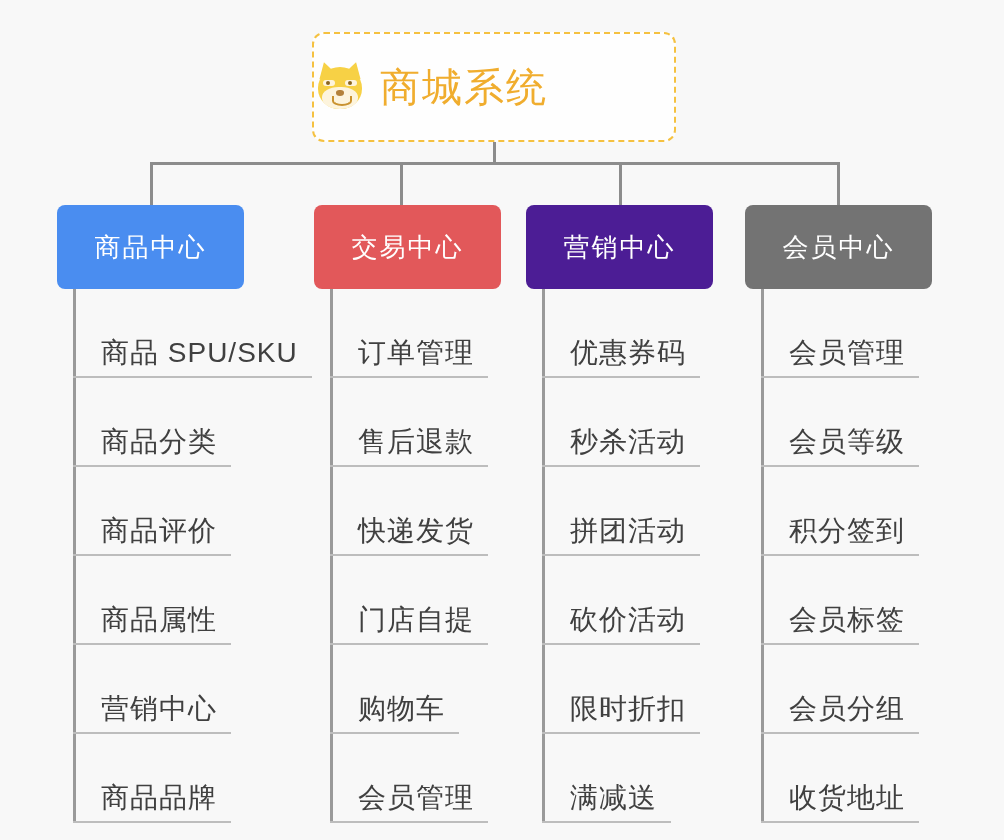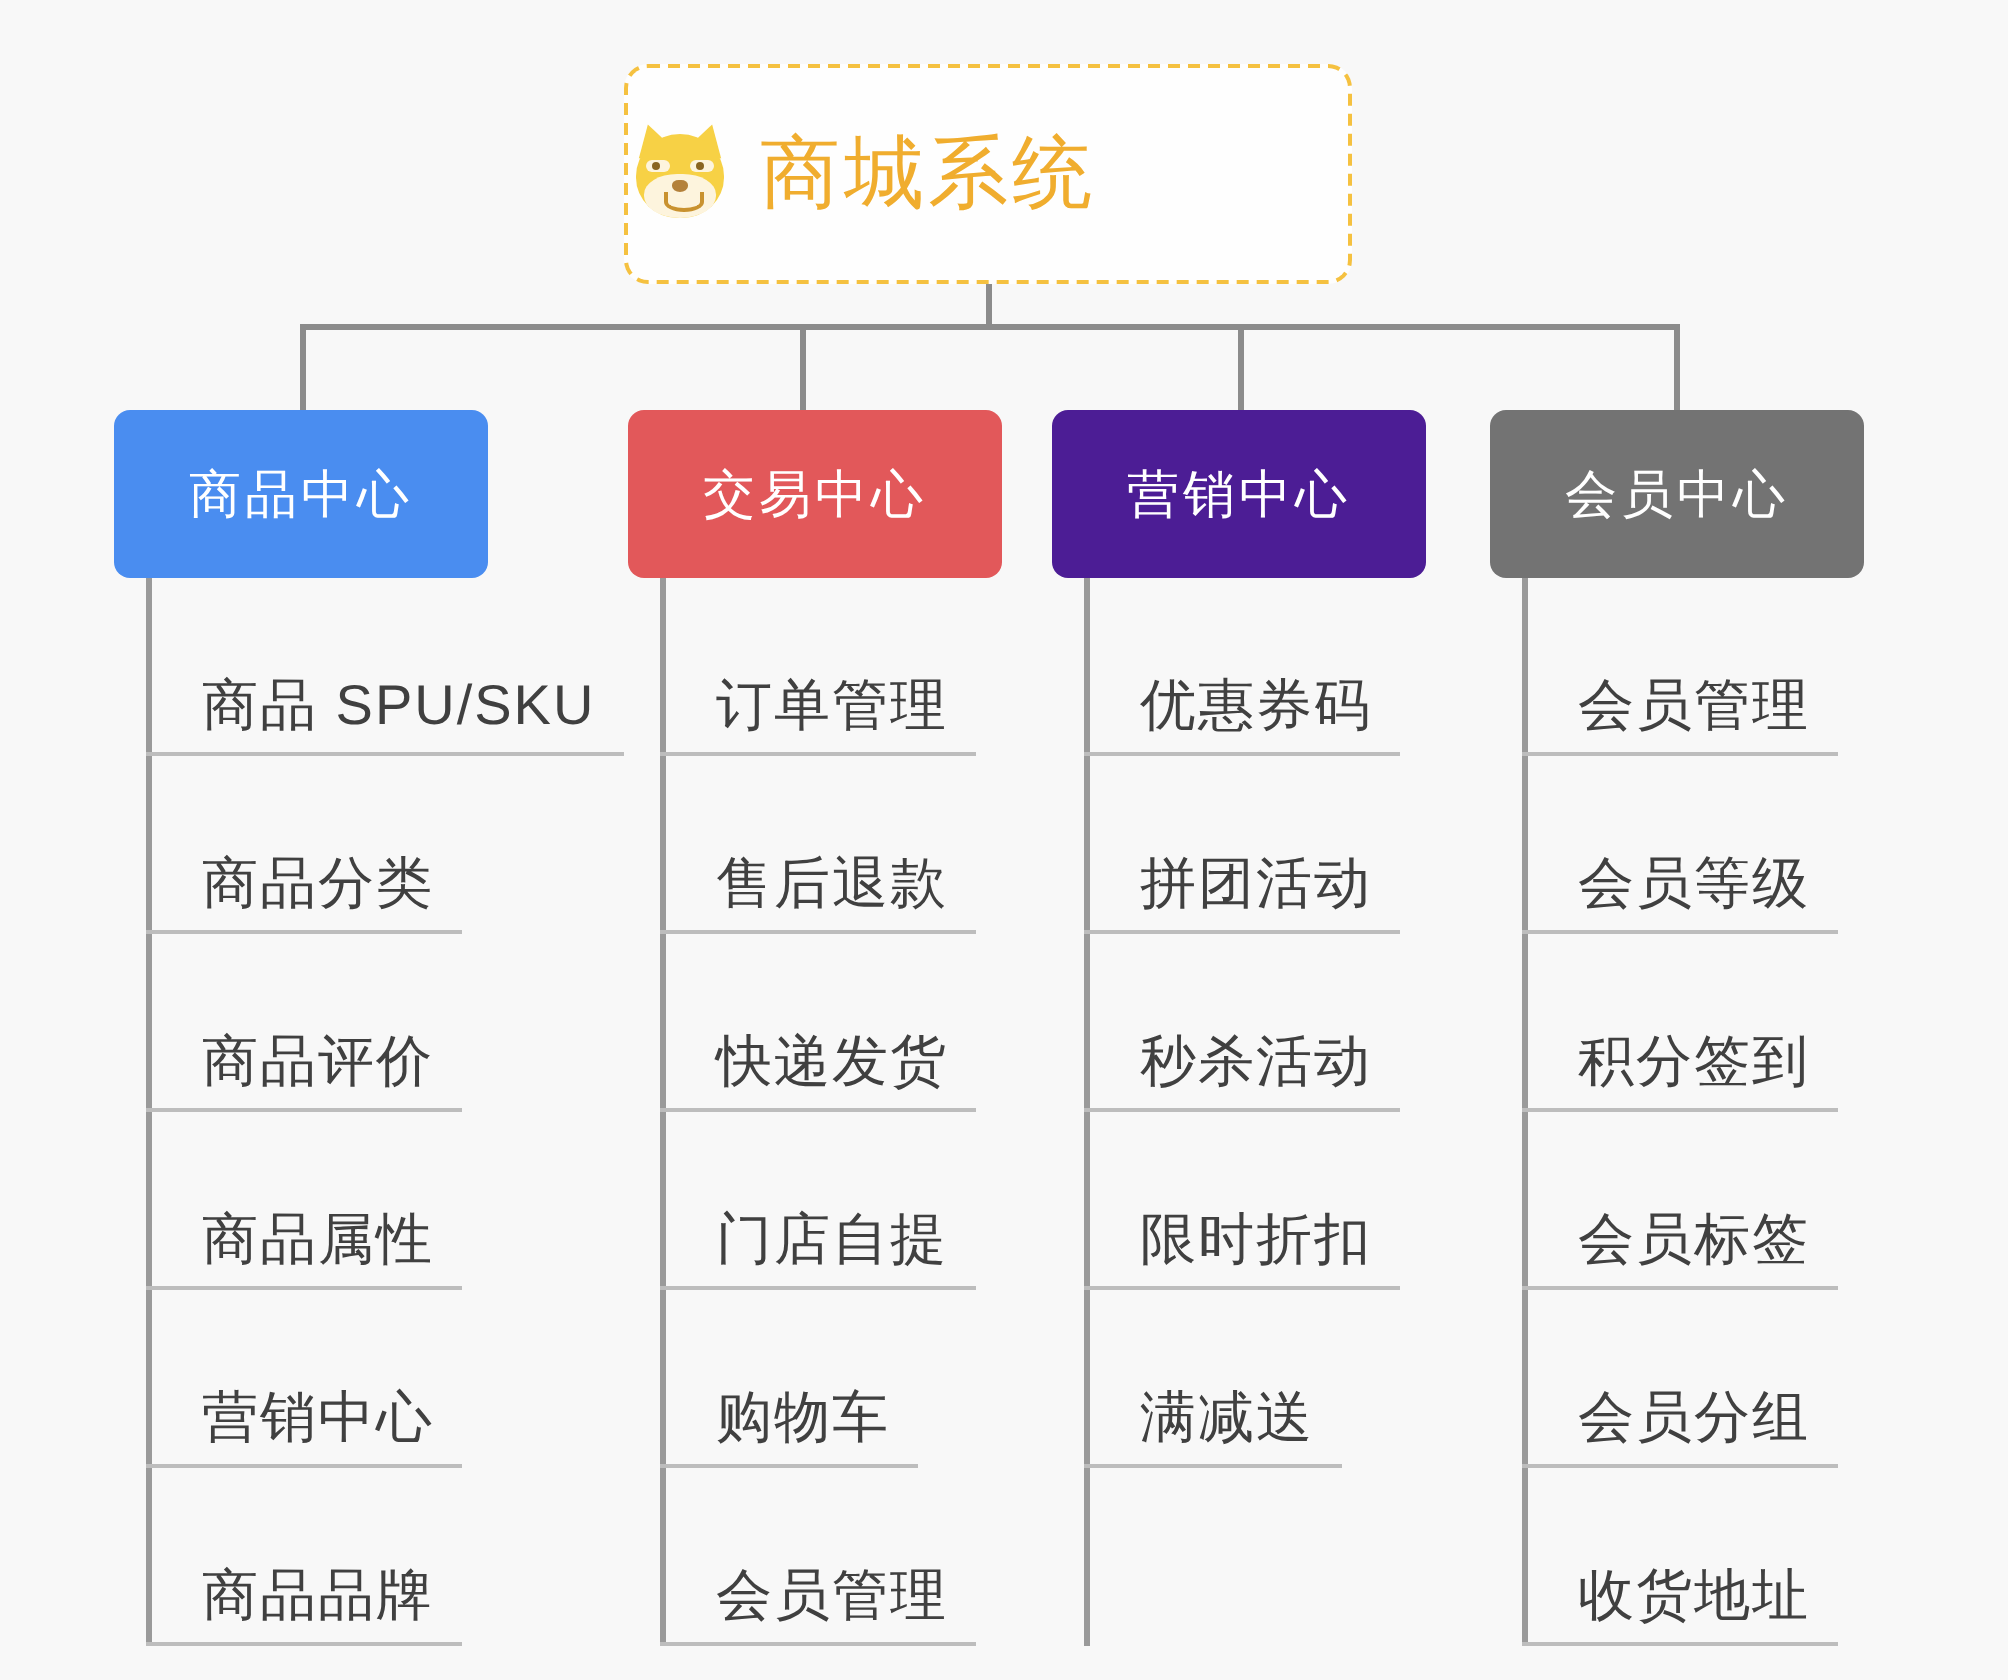--- a/index.html
+++ b/index.html
@@ -255,24 +255,27 @@
   <div class="column" style="left:526px;width:187px">
     <div class="cat-box" style="background:#4c1d95">
       <span class="cat-label">营销中心</span>
     </div>
     <div class="leaf-area">
       <div class="spine" style="height:534px"></div>
       <div class="leaf">
           <span class="leaf-inner"><span class="leaf-text">优惠券码</span></span>
         </div>
       <div class="leaf">
+          <span class="leaf-inner"><span class="leaf-text">秒杀活动</span></span>
+        </div>
+      <div class="leaf">
           <span class="leaf-inner"><span class="leaf-text">拼团活动</span></span>
         </div>
       <div class="leaf">
-          <span class="leaf-inner"><span class="leaf-text">秒杀活动</span></span>
+          <span class="leaf-inner"><span class="leaf-text">砍价活动</span></span>
         </div>
       <div class="leaf">
           <span class="leaf-inner"><span class="leaf-text">限时折扣</span></span>
         </div>
       <div class="leaf">
           <span class="leaf-inner"><span class="leaf-text">满减送</span></span>
         </div>
     </div>
   </div>
 

